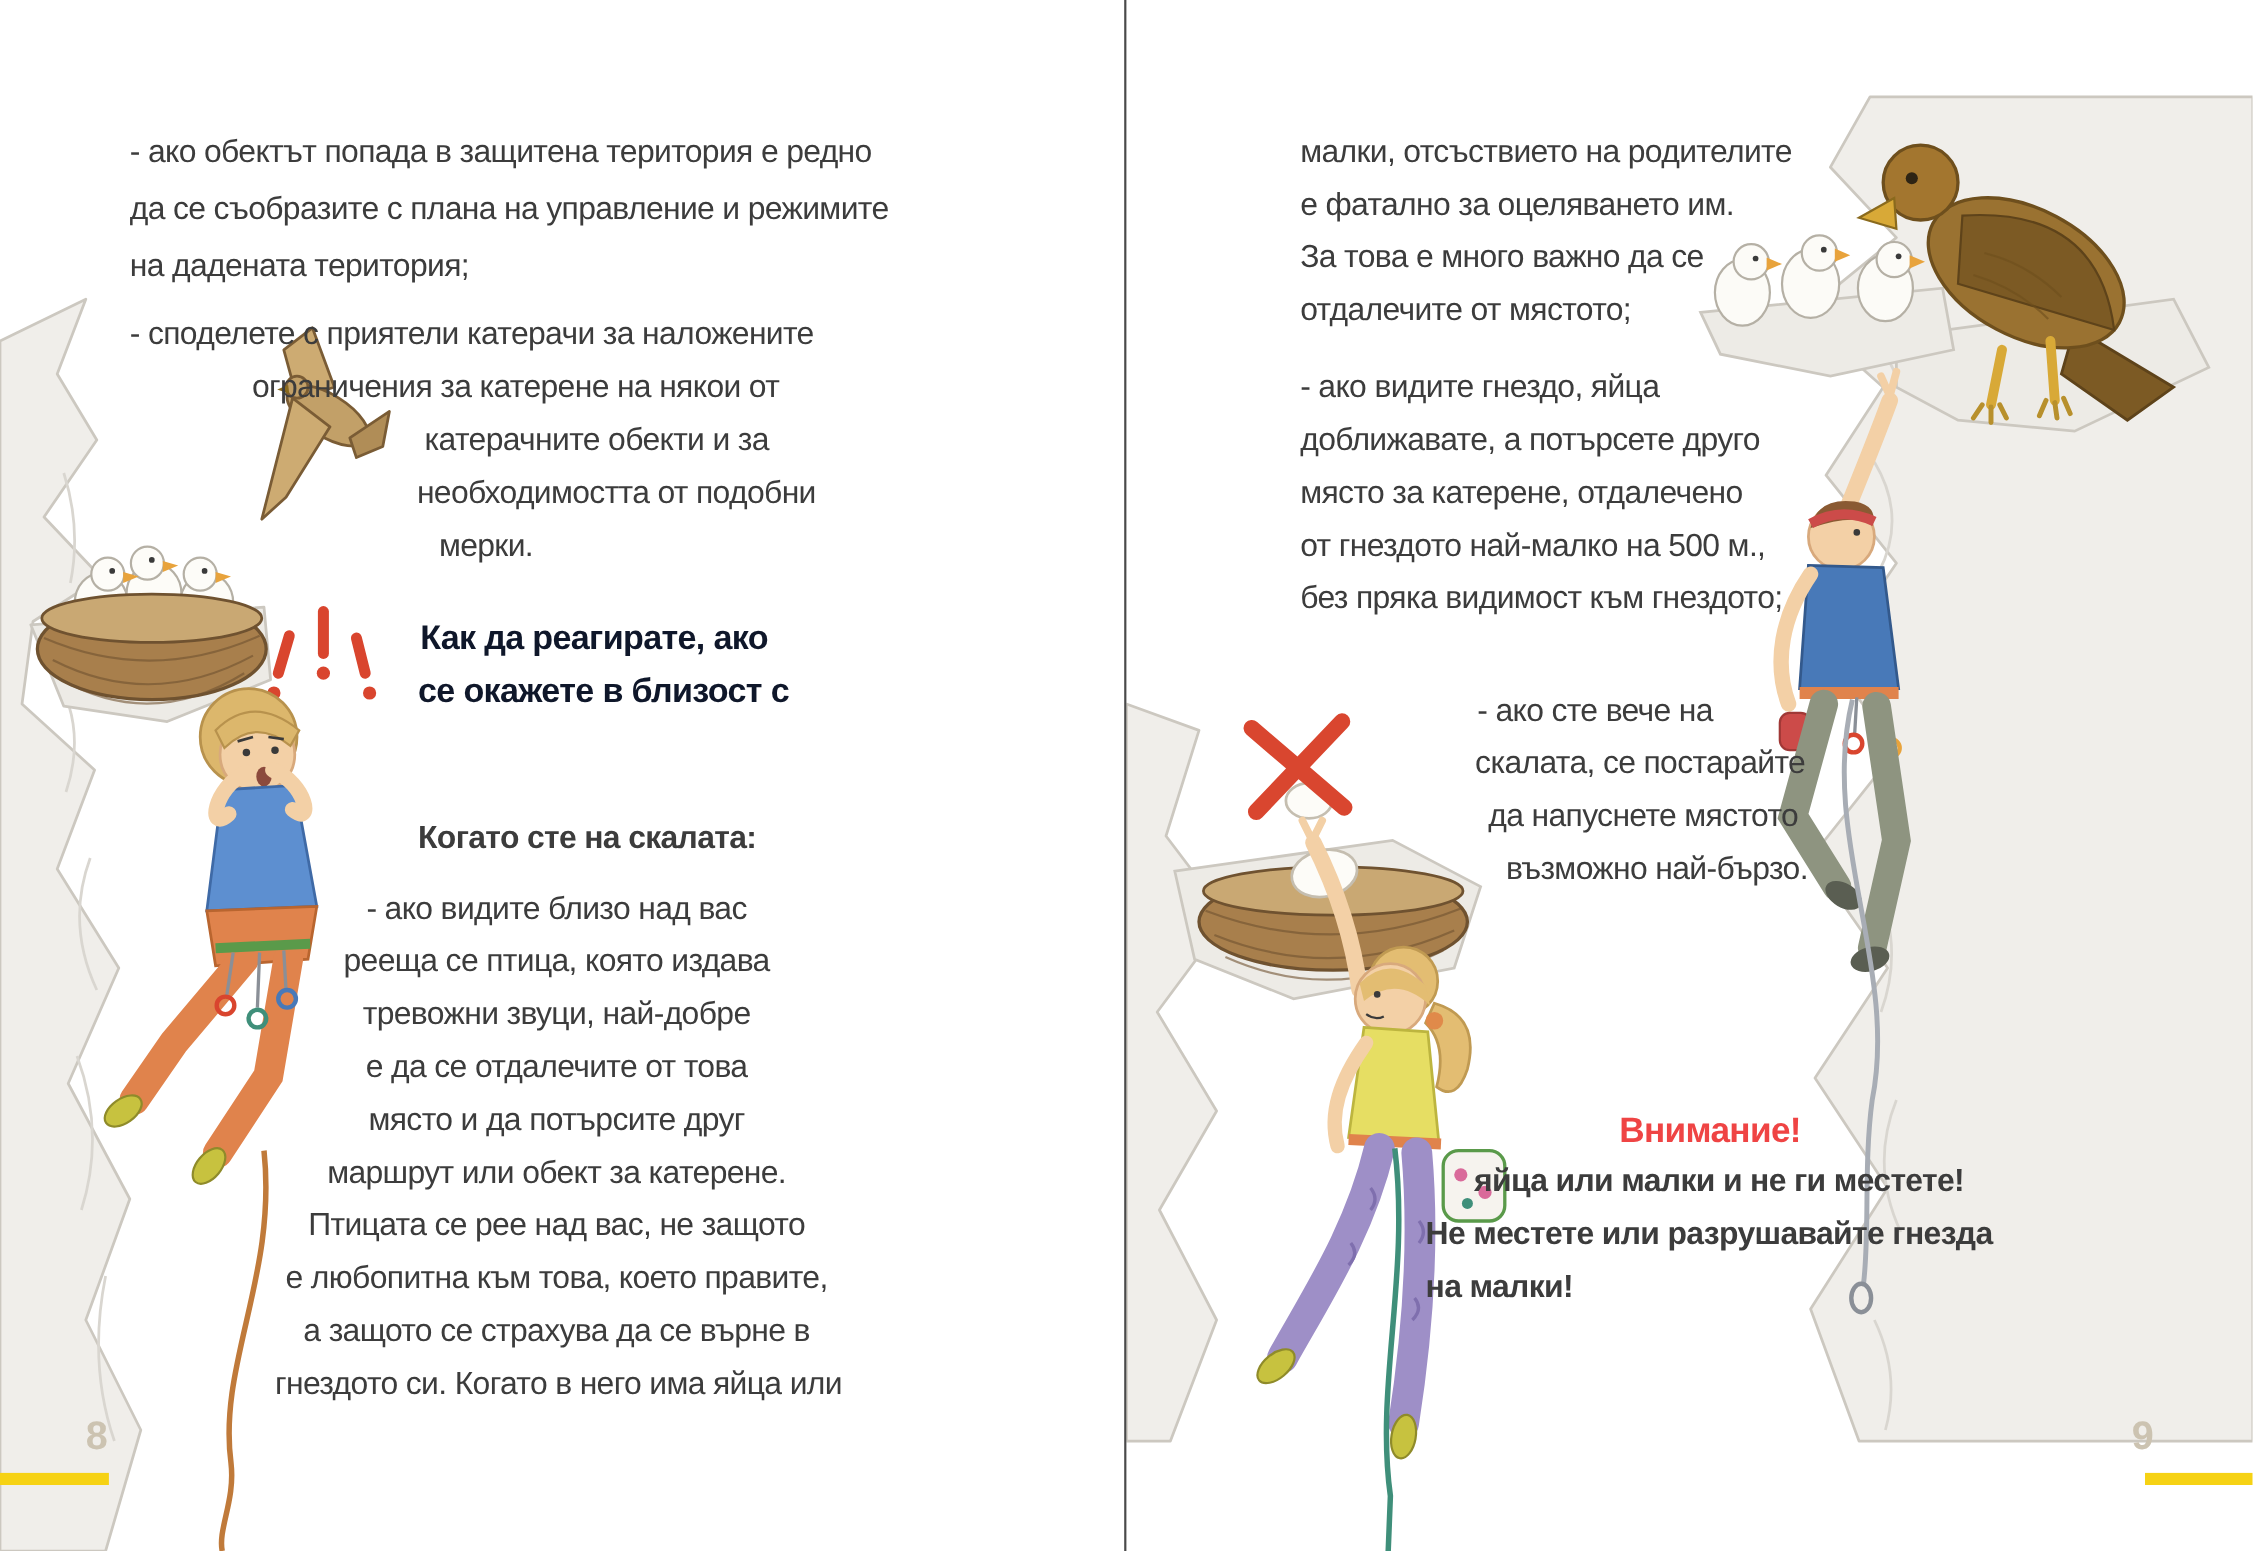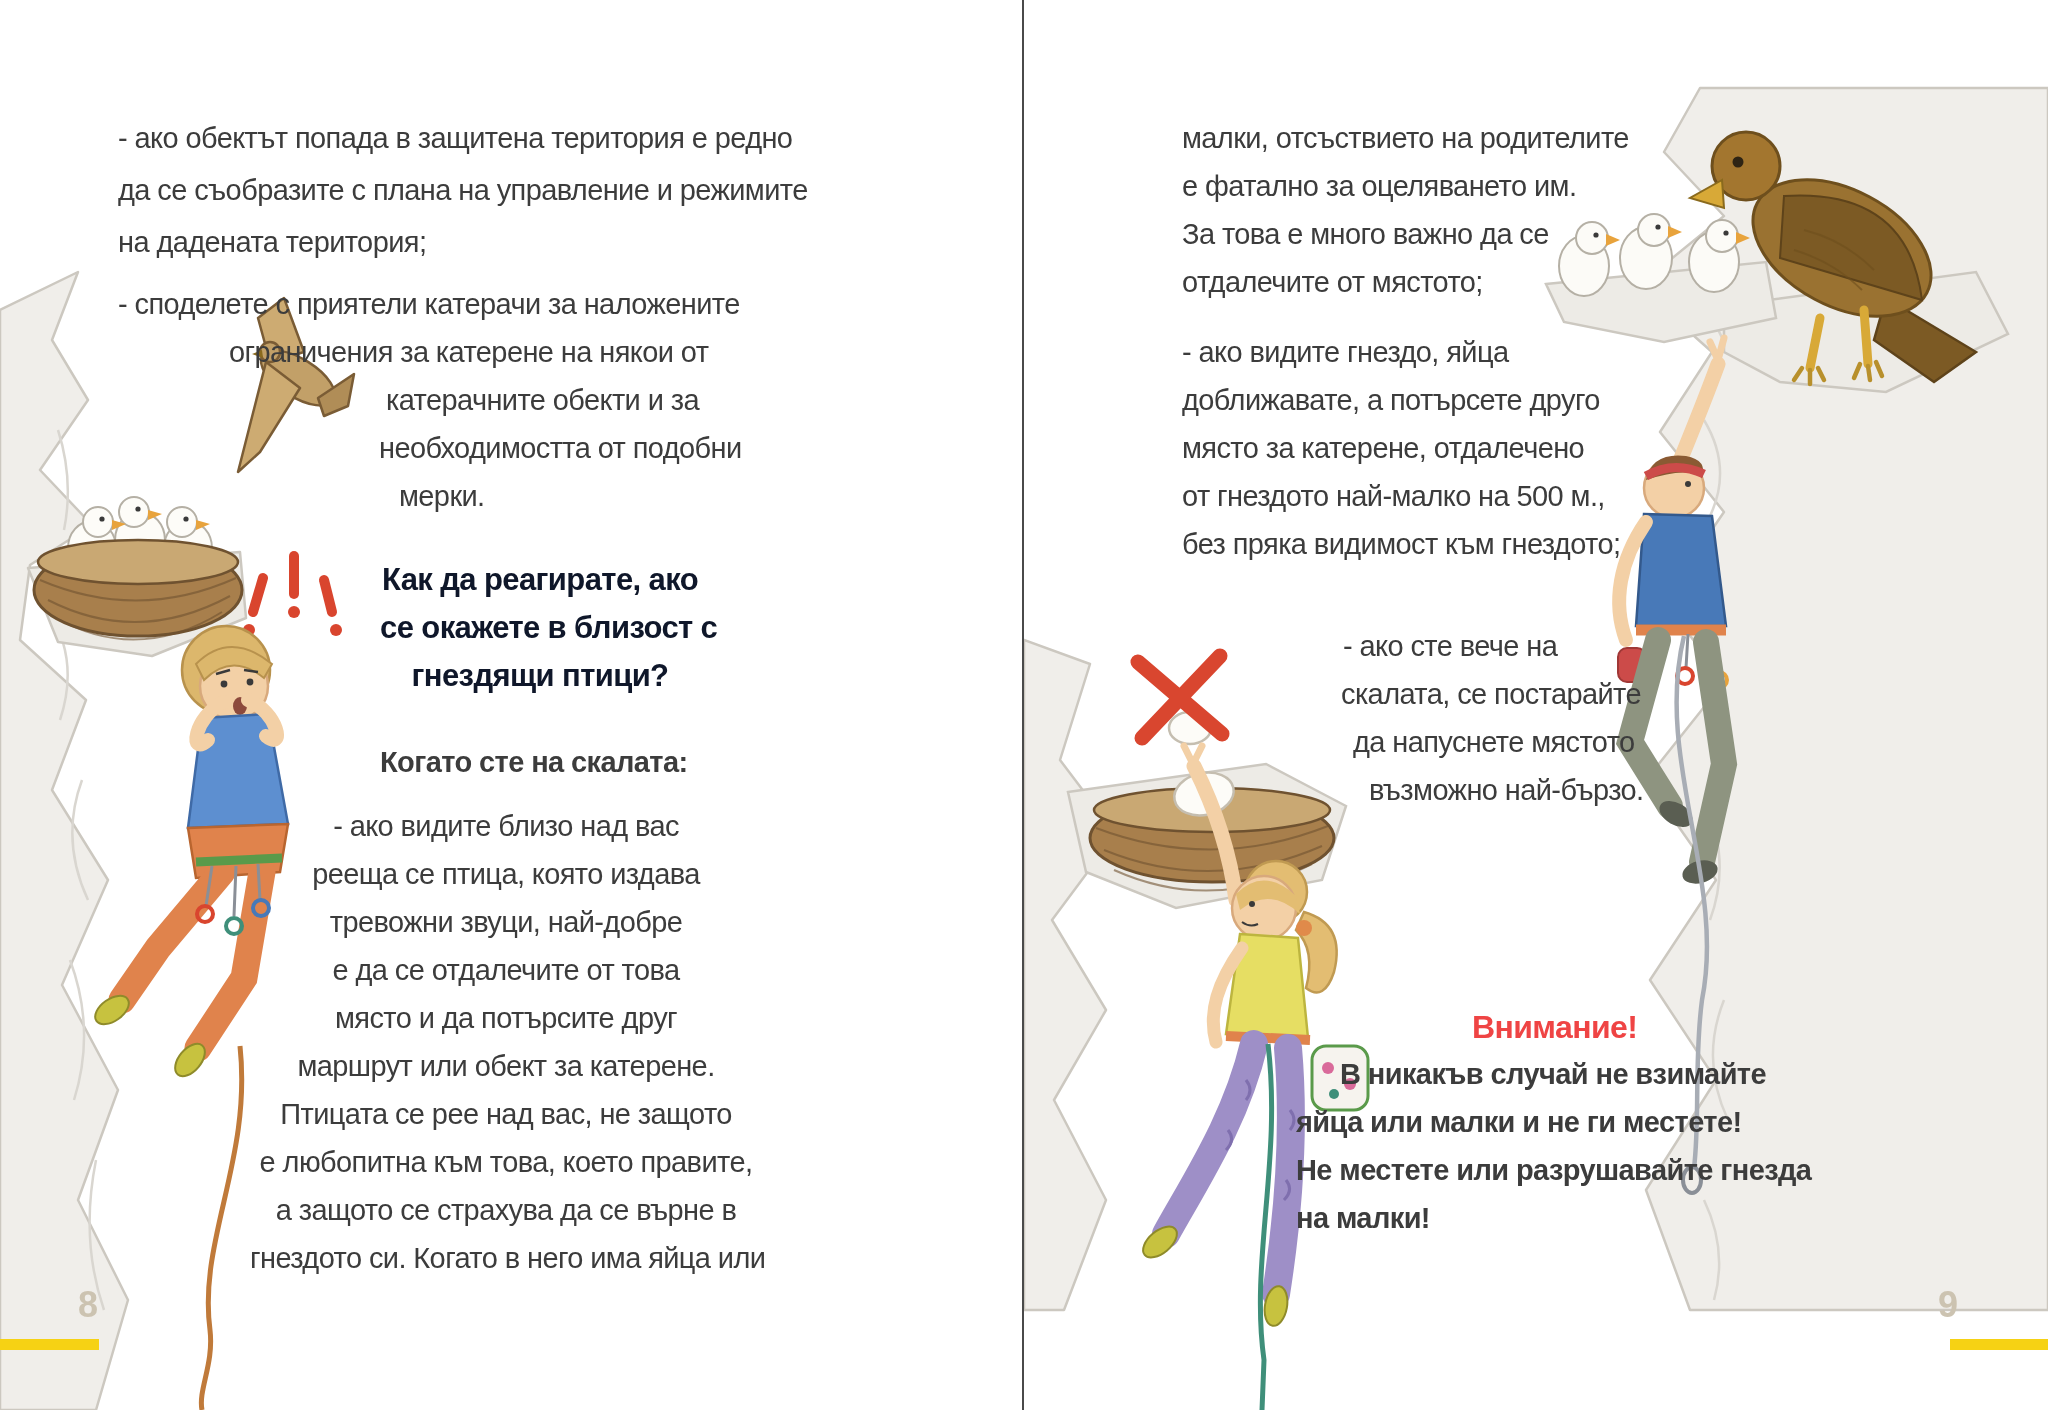--- a/index.html
+++ b/index.html
@@ -221,21 +221,20 @@
       <div class="line">- споделете с приятели катерачи за наложените</div>
       <div class="line">ограничения за катерене на някои от</div>
       <div class="line">катерачните обекти и за</div>
       <div class="line">необходимостта от подобни</div>
       <div class="line">мерки.</div>
     </div>
 
   <div class="tb heading center" style="left:368px;top:556px;width:320px;">
       <div class="line">Как да реагирате, ако</div>
       <div class="line">се окажете в близост с</div>
-      <div class="line">гнездящи птици?</div>
     </div>
 
   <div class="tb bold" style="left:368px;top:738px;">Когато сте на скалата:</div>
 
   <div class="tb center" style="left:238px;top:802px;width:512px;">
       <div class="line">- ако видите близо над вас</div>
       <div class="line">рееща се птица, която издава</div>
       <div class="line">тревожни звуци, най-добре</div>
       <div class="line">е да се отдалечите от това</div>
       <div class="line">място и да потърсите друг</div>
@@ -267,21 +266,20 @@
   <div class="tb p-r3" style="left:1329px;top:622px;">
       <div class="line">- ако сте вече на</div>
       <div class="line">скалата, се постарайте</div>
       <div class="line">да напуснете мястото</div>
       <div class="line">възможно най-бързо.</div>
     </div>
 
   <div class="tb" style="left:1284px;top:1004px;">
     <div class="warn-title" style="margin-left:176px;">Внимание!</div>
     <div class="warn-lines p-warn">
-        <div class="line">В никакъв случай не взимайте</div>
         <div class="line">яйца или малки и не ги местете!</div>
         <div class="line">Не местете или разрушавайте гнезда</div>
         <div class="line">на малки!</div>
       </div>
   </div>
 
   <div class="pagenum" style="left:1938px;top:1284px;">9</div>
   <div class="bar" style="left:1950px;top:1339px;width:98px;"></div>
 
   <div class="divider"></div>

